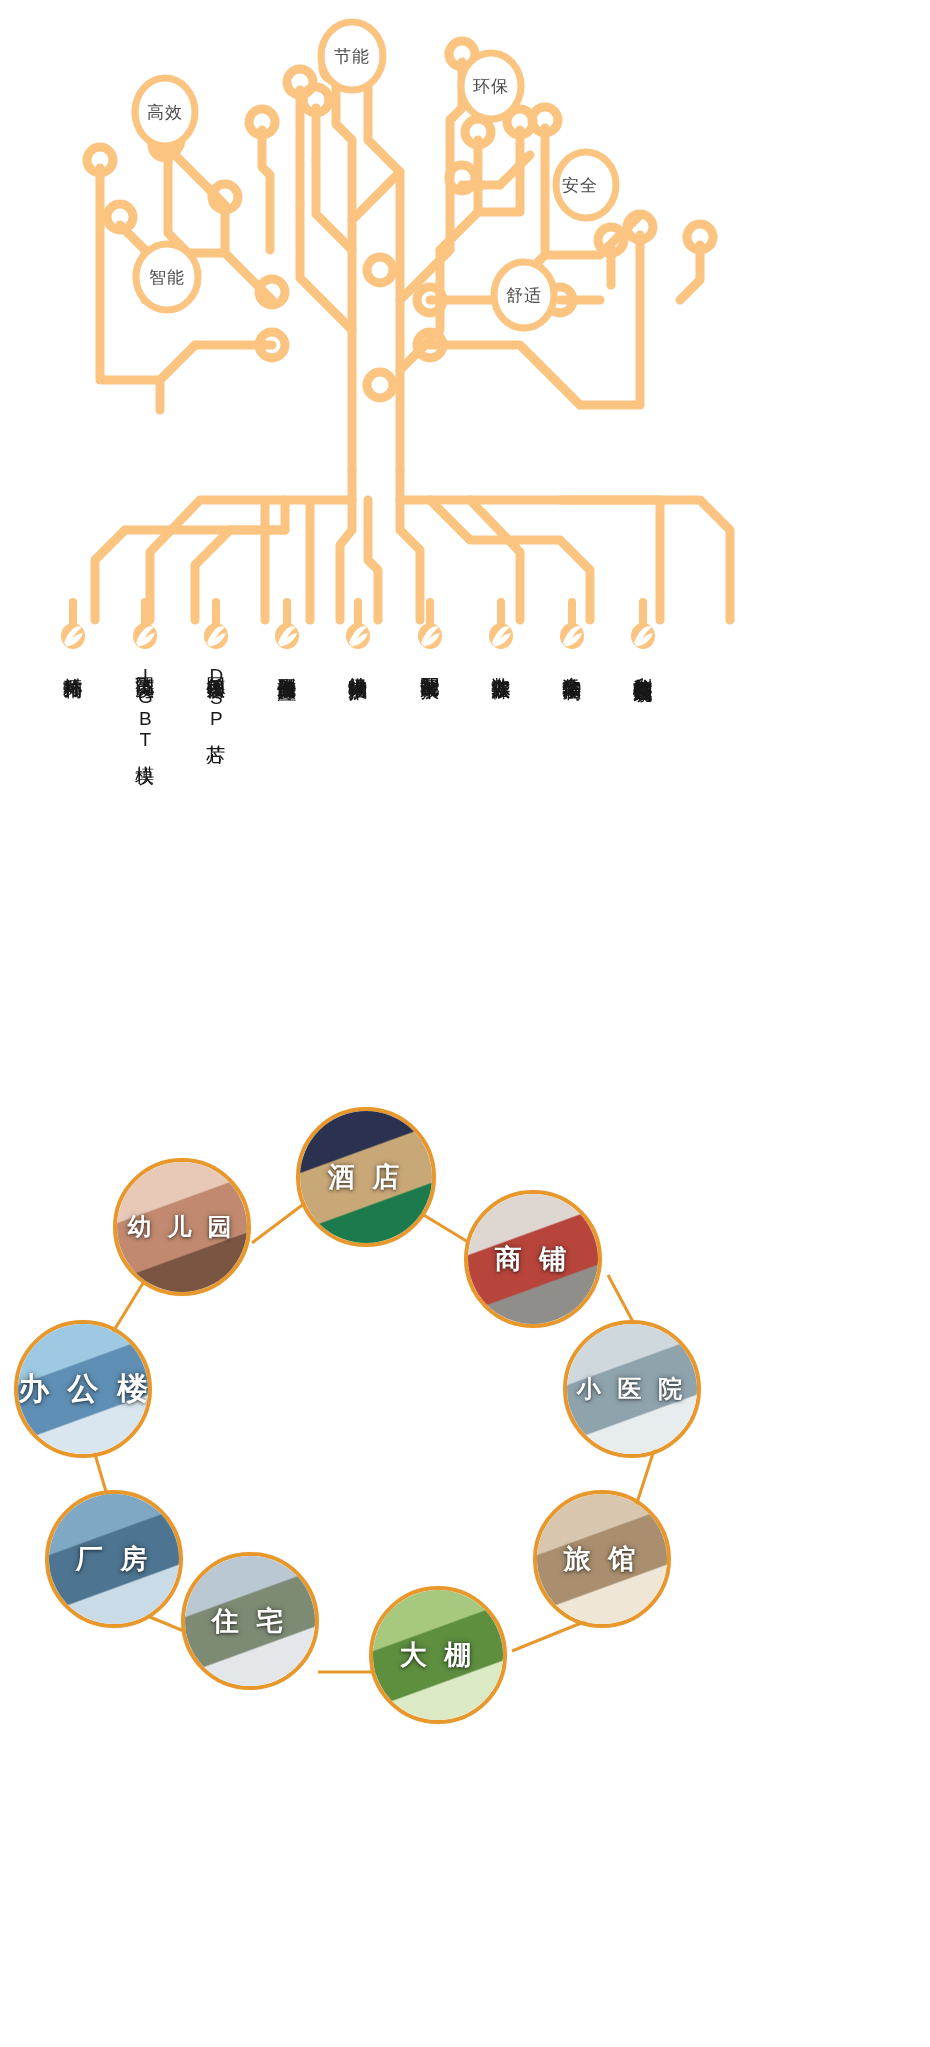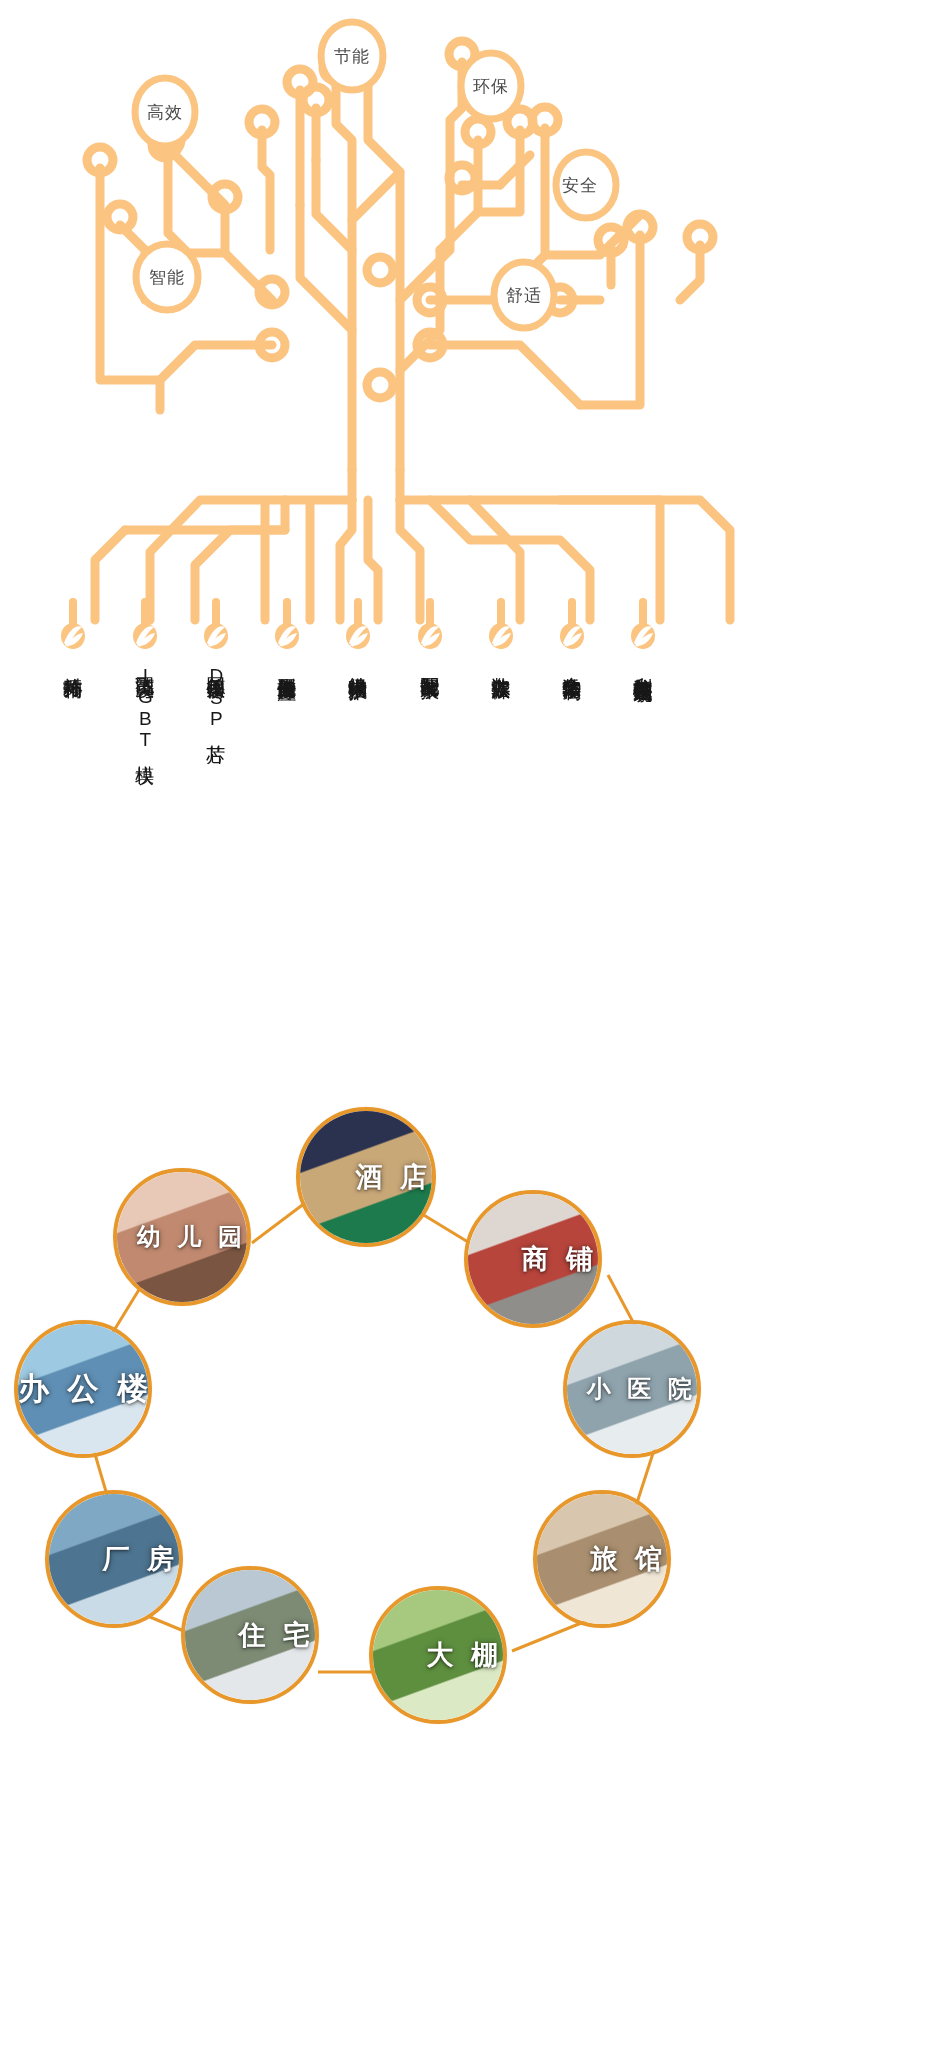--- a/index.html
+++ b/index.html
@@ -85,21 +85,21 @@
   }
   .scene .photo {
     position: absolute;
     inset: 0;
   }
   .scene .scene-text {
     position: absolute;
     left: 0; right: 0;
     top: 50%;
     transform: translateY(-50%);
-    text-align: right;
+    text-align: center;
     color: #ffffff;
     font-weight: bold;
     font-size: 27px;
     letter-spacing: 5px;
     text-shadow: 0 1px 3px rgba(0,0,0,.55), 0 0 6px rgba(0,0,0,.4);
     white-space: nowrap;
   }
 </style>
 </head>
 <body>
@@ -292,21 +292,21 @@
         <path d="M596 597 L512 631"></path>
         <path d="M318 652 L388 652"></path>
       </g>
     </svg>
 
     <div id="scenes">
         <div class="scene" style="left: 296px; top: 87px; width: 140px; height: 140px;">
           <div class="photo" style="background: linear-gradient(160deg, rgb(43, 50, 80) 0%, rgb(43, 50, 80) 34%, rgb(201, 168, 120) 35%, rgb(201, 168, 120) 66%, rgb(29, 122, 76) 67%, rgb(29, 122, 76) 100%);"></div>
           <div class="scene-text">酒 店</div>
         </div>
-        <div class="scene" style="left: 113px; top: 148px; width: 138px; height: 138px;">
+        <div class="scene" style="left: 113px; top: 138px; width: 138px; height: 138px; font-family: Liberation Serif, serif;">
           <div class="photo" style="background: linear-gradient(160deg, rgb(232, 201, 184) 0%, rgb(232, 201, 184) 34%, rgb(193, 138, 112) 35%, rgb(193, 138, 112) 66%, rgb(122, 85, 66) 67%, rgb(122, 85, 66) 100%);"></div>
           <div class="scene-text" style="font-size: 24px;">幼 儿 园</div>
         </div>
         <div class="scene" style="left: 464px; top: 170px; width: 138px; height: 138px;">
           <div class="photo" style="background: linear-gradient(160deg, rgb(222, 214, 208) 0%, rgb(222, 214, 208) 34%, rgb(184, 69, 60) 35%, rgb(184, 69, 60) 66%, rgb(143, 142, 138) 67%, rgb(143, 142, 138) 100%);"></div>
           <div class="scene-text">商 铺</div>
         </div>
         <div class="scene" style="left: 14px; top: 300px; width: 138px; height: 138px;">
           <div class="photo" style="background: linear-gradient(160deg, rgb(158, 201, 226) 0%, rgb(158, 201, 226) 34%, rgb(95, 143, 180) 35%, rgb(95, 143, 180) 66%, rgb(217, 230, 239) 67%, rgb(217, 230, 239) 100%);"></div>
           <div class="scene-text" style="font-size: 31px;">办 公 楼</div>
@@ -316,21 +316,21 @@
           <div class="scene-text" style="font-size: 24px;">小 医 院</div>
         </div>
         <div class="scene" style="left: 45px; top: 470px; width: 138px; height: 138px;">
           <div class="photo" style="background: linear-gradient(160deg, rgb(127, 168, 196) 0%, rgb(127, 168, 196) 34%, rgb(77, 116, 144) 35%, rgb(77, 116, 144) 66%, rgb(201, 219, 230) 67%, rgb(201, 219, 230) 100%);"></div>
           <div class="scene-text">厂 房</div>
         </div>
         <div class="scene" style="left: 533px; top: 470px; width: 138px; height: 138px;">
           <div class="photo" style="background: linear-gradient(160deg, rgb(216, 198, 174) 0%, rgb(216, 198, 174) 34%, rgb(169, 143, 111) 35%, rgb(169, 143, 111) 66%, rgb(240, 230, 214) 67%, rgb(240, 230, 214) 100%);"></div>
           <div class="scene-text">旅 馆</div>
         </div>
-        <div class="scene" style="left: 181px; top: 546px; width: 138px; height: 138px;">
+        <div class="scene" style="left: 181px; top: 532px; width: 138px; height: 138px;">
           <div class="photo" style="background: linear-gradient(160deg, rgb(185, 200, 210) 0%, rgb(185, 200, 210) 34%, rgb(125, 139, 116) 35%, rgb(125, 139, 116) 66%, rgb(227, 231, 234) 67%, rgb(227, 231, 234) 100%);"></div>
           <div class="scene-text">住 宅</div>
         </div>
         <div class="scene" style="left: 369px; top: 566px; width: 138px; height: 138px;">
           <div class="photo" style="background: linear-gradient(160deg, rgb(167, 200, 127) 0%, rgb(167, 200, 127) 34%, rgb(94, 143, 63) 35%, rgb(94, 143, 63) 66%, rgb(219, 233, 196) 67%, rgb(219, 233, 196) 100%);"></div>
           <div class="scene-text">大 棚</div>
         </div>
       </div>
   </section>
 </div>

